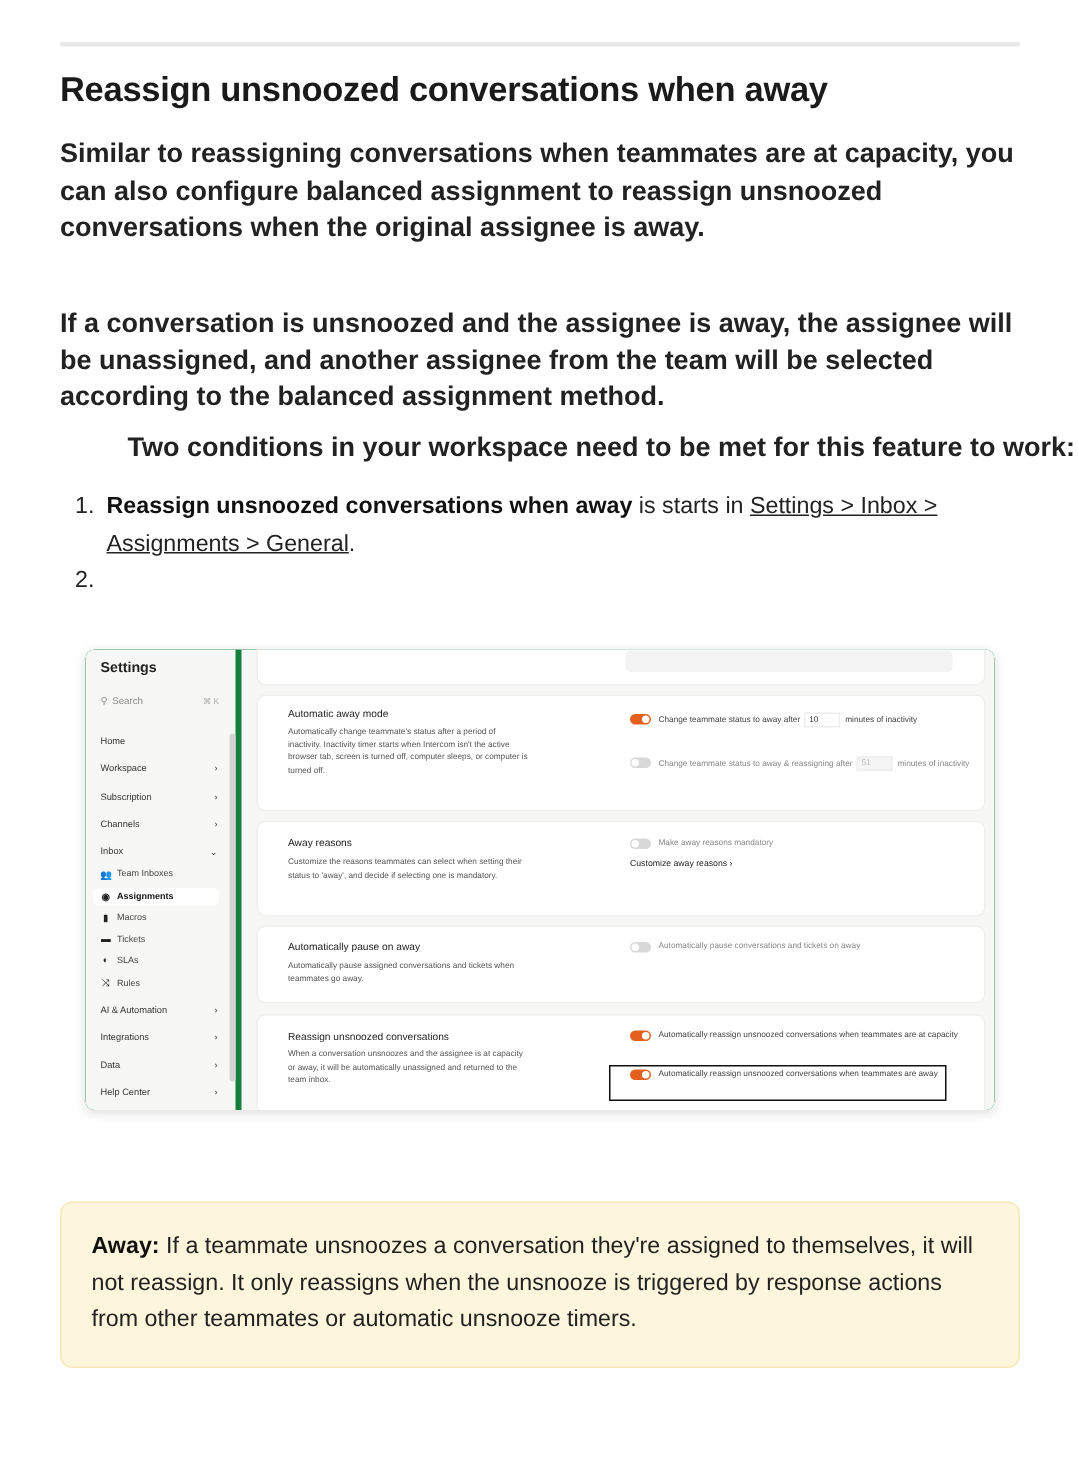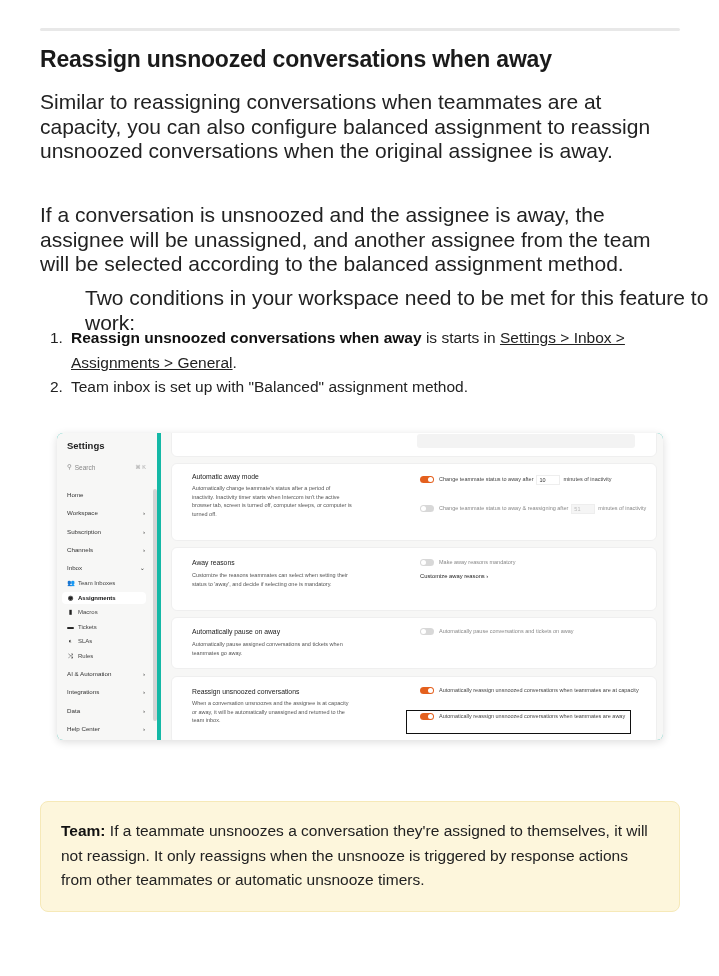--- a/index.html
+++ b/index.html
@@ -1,33 +1,33 @@
 <!DOCTYPE html>
 <html><head>
 <meta charset="utf-8">
 <style>
   * { box-sizing: border-box; margin: 0; padding: 0; }
   html, body { width: 719px; height: 976px; background: #ffffff; overflow: hidden; }
   body { font-family: "Liberation Sans", sans-serif; color: #1a1a1a; position: relative; }
 
   .rule { position: absolute; left: 40px; top: 28px; width: 640px; height: 3px; background: #e8e8e8; border-radius: 2px; }
   .title { position: absolute; left: 40px; top: 46px; font-size: 23px; font-weight: bold; color: #1a1a1a; letter-spacing: -0.2px; }
-  .para { position: absolute; left: 40px; width: 645px; font-size: 21px; line-height: 24.5px; color: #222; }
+  .para { position: absolute; left: 40px; width: 645px; font-size: 18px; line-height: 24.5px; color: #222; font-weight: bold; }
   .p1 { top: 90px; }
   .p2 { top: 203px; }
   .p3 { top: 286px; margin-left: 45px; }
 
   .list { position: absolute; left: 50px; top: 326px; width: 630px; font-size: 15.5px; line-height: 24.5px; color: #222; list-style: none; }
   .list li { display: flex; }
   .list .num { width: 21px; flex: none; }
   .list b { font-weight: bold; color: #111; }
   .list a { color: #222; text-decoration: underline; }
 
   
-  .shot { position: absolute; left: 57px; top: 433px; width: 606px; height: 307px; background: #14b8a6; border-radius: 6px; box-shadow: 0 2px 8px rgba(0,0,0,0.14); overflow: hidden; }
+  .shot { position: absolute; left: 57px; top: 433px; width: 606px; height: 307px; background: #15803d; border-radius: 6px; box-shadow: 0 2px 8px rgba(0,0,0,0.14); overflow: hidden; }
   .sb { position: absolute; left: 0; top: 0; width: 100px; height: 307px; background: #f7f7f6; }
   .sb-title { position: absolute; left: 10px; top: 7px; font-size: 9.5px; font-weight: bold; color: #222; }
   .sb-search { position: absolute; left: 5px; top: 27px; width: 88px; height: 14px; font-size: 6.5px; color: #888; display: flex; align-items: center; padding-left: 5px; }
   .sb-search .kbd { position: absolute; right: 4px; color: #aaa; font-size: 5.5px; }
   .sb-item { position: absolute; left: 10px; width: 78px; font-size: 6.2px; color: #333; display: flex; justify-content: space-between; }
   .sb-sub { position: absolute; left: 10px; font-size: 6px; color: #444; display: flex; align-items: center; gap: 4px; }
   .sb-sub.active { left: 5px; width: 84px; height: 12px; background: #ffffff; border-radius: 4px; padding-left: 5px; font-weight: bold; color: #111; }
   .sb-ico { font-size: 6.5px; width: 7px; text-align: center; color: #222; }
   .sb-scroll { position: absolute; left: 96px; top: 56px; width: 4px; height: 232px; background: #d4d4d4; border-radius: 2px; }
 
@@ -63,21 +63,20 @@
 <p class="para p2">If a conversation is unsnoozed and the assignee is away, the assignee will be unassigned, and another assignee from the team will be selected according to the balanced assignment method.</p>
 <p class="para p3">Two conditions in your workspace need to be met for this feature to work:</p>
 
 <ol class="list">
   <li>
     <span class="num">1.</span>
     <span><b>Reassign unsnoozed conversations when away</b><span> is starts in </span><a href="#">Settings &gt; Inbox &gt; Assignments &gt; General</a><span>.</span></span>
   </li>
   <li>
     <span class="num">2.</span>
-    <span>Team inbox is set up with "Balanced" assignment method.</span>
   </li>
 </ol>
 
 <div class="shot">
   <div class="sb">
     <div class="sb-title">Settings</div>
     <div class="sb-search">
       <span style="margin-right:3px;">⚲</span>
       <span>Search</span>
       <span class="kbd">⌘ K</span>
@@ -195,14 +194,14 @@
         <span class="tog"></span>
         <span class="txt">Automatically reassign unsnoozed conversations when teammates are away</span>
       </div>
     </div>
 
     <div class="hl"></div>
   </div>
 </div>
 
 <div class="note">
-  <b>Team:</b><span> If a teammate unsnoozes a conversation they're assigned to themselves, it will not reassign. It only reassigns when the unsnooze is triggered by response actions from other teammates or automatic unsnooze timers.</span>
+  <b>Away:</b><span> If a teammate unsnoozes a conversation they're assigned to themselves, it will not reassign. It only reassigns when the unsnooze is triggered by response actions from other teammates or automatic unsnooze timers.</span>
 </div>
 
 </body></html>

